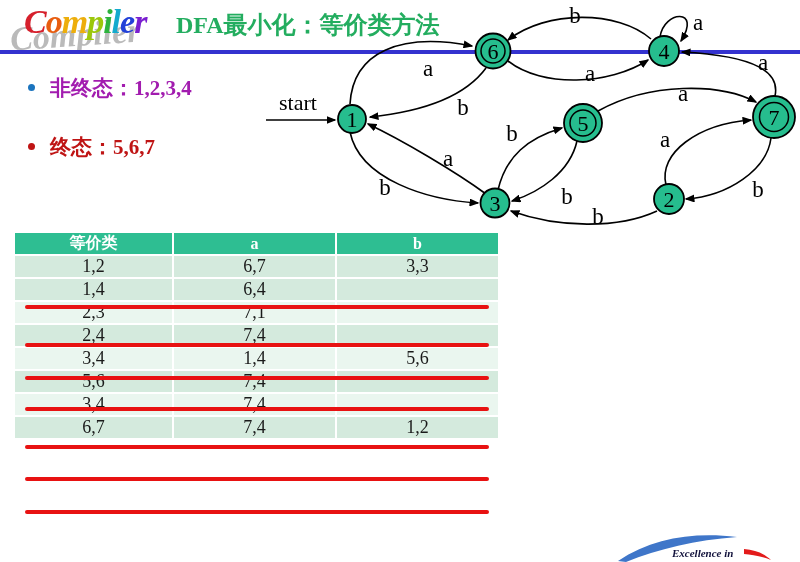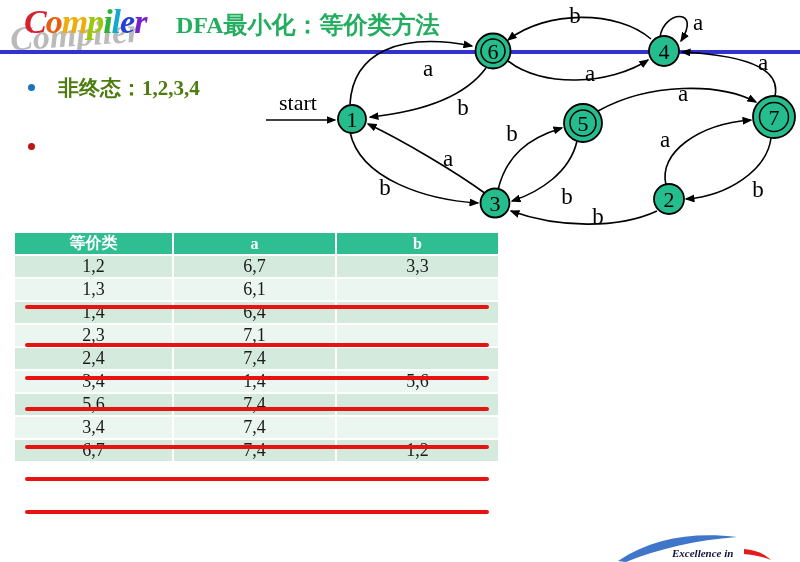--- a/index.html
+++ b/index.html
@@ -38,22 +38,23 @@
 <body>
 
 <div class="slide">
 
   <div class="logo-shadow">Compiler</div>
   <div class="logo" id="logo-main"><span style="color: rgb(214, 32, 44);">C</span><span style="color: rgb(232, 93, 16);">o</span><span style="color: rgb(237, 174, 12);">m</span><span style="color: rgb(156, 199, 10);">p</span><span style="color: rgb(45, 179, 60);">i</span><span style="color: rgb(20, 170, 205);">l</span><span style="color: rgb(35, 65, 216);">e</span><span style="color: rgb(122, 31, 208);">r</span></div>
   <div class="title">DFA最小化：等价类方法</div>
   <div class="divider"></div>
 
   <div class="bullet-dot" style="left:28px;top:84px;background:#1b74be;"></div>
-  <div class="bullet-text" style="left:50px;top:74px;color:#4d7c0f;margin-left:8px;">非终态：1,2,3,4</div>
+  <div class="bullet-text" style="left:50px;top:74px;color:#a21caf;">非终态：1,2,3,4</div>
   <div class="bullet-dot" style="left:28px;top:143px;background:#bf1414;"></div>
+  <div class="bullet-text" style="left:50px;top:133px;color:#bf1414;">终态：5,6,7</div>
 
   <svg class="dfa-svg" width="550" height="240" viewBox="0 0 550 240">
     <defs>
       <marker id="arr" markerWidth="10" markerHeight="8" refX="8.5" refY="4" orient="auto" markerUnits="userSpaceOnUse">
         <path d="M0,0 L10,4 L0,8 Z" fill="#000"></path>
       </marker>
     </defs>
 
     <text class="slabel" x="48" y="110">start</text>
     <path class="edge" d="M 16,120 L 85,120" marker-end="url(#arr)"></path>
@@ -134,25 +135,20 @@
           <th>a</th>
           <th>b</th>
         </tr>
       </thead>
       <tbody id="eq-body">
           <tr class="row-dark">
             <td>1,2</td>
             <td>6,7</td>
             <td>3,3</td>
           </tr>
-          <tr class="row-light">
-            <td>1,3</td>
-            <td>6,1</td>
-            <td></td>
-          </tr>
           <tr class="row-dark">
             <td>1,4</td>
             <td>6,4</td>
             <td></td>
           </tr>
           <tr class="row-light">
             <td>2,3</td>
             <td>7,1</td>
             <td></td>
           </tr>

